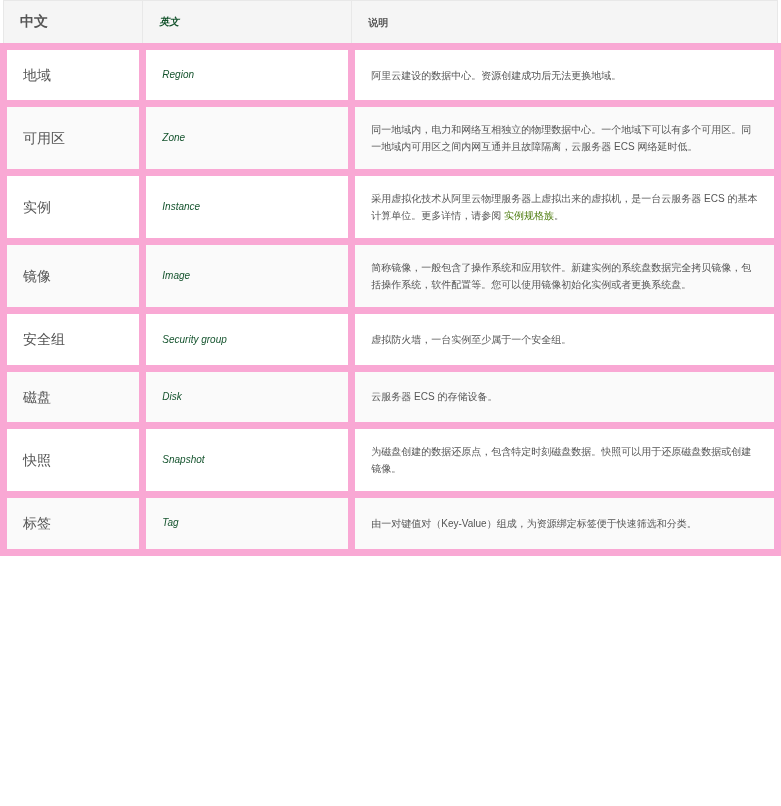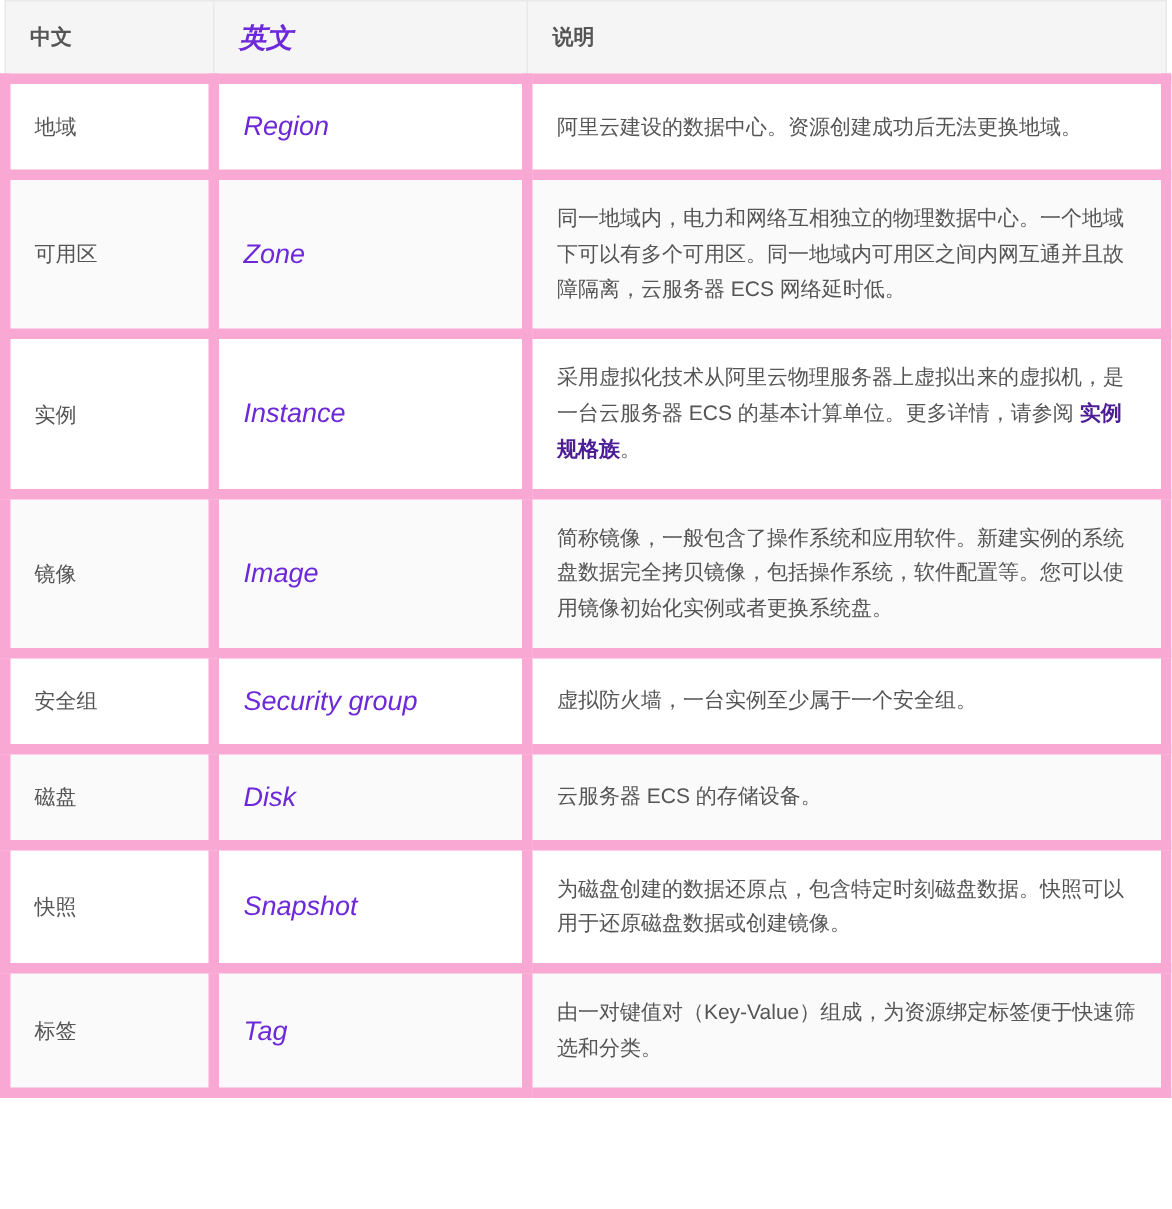--- a/index.html
+++ b/index.html
@@ -46,34 +46,33 @@
       background: #fff;
     }
     .col-zh {
       width: 18%;
       font-size: 14px;
       color: #555;
     }
     .col-en {
       width: 27%;
       font-style: italic;
-      font-size: 18px;
-      color: #6d28d9;
+      font-size: 10px;
+      color: #14532d;
     }
     .col-desc {
       width: 55%;
-      font-size: 14px;
+      font-size: 10px;
       color: #555;
       line-height: 1.7;
     }
     .link {
-      color: #4c1d95;
+      color: #4d7c0f;
       text-decoration: none;
       cursor: pointer;
-      font-weight: bold;
     }
   </style>
 </head>
 <body>
 
 <div class="table-container">
   <table>
     <thead>
       <tr>
         <th class="col-zh">中文</th>

